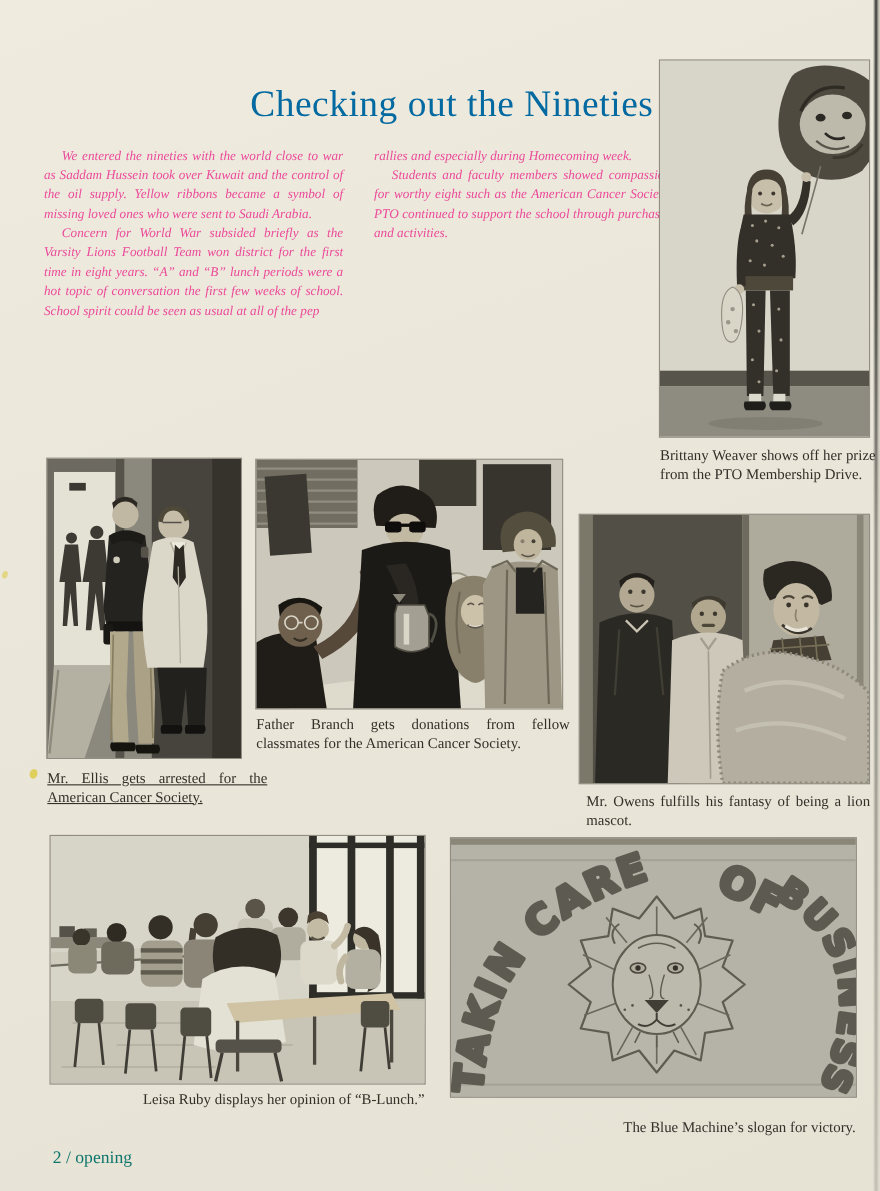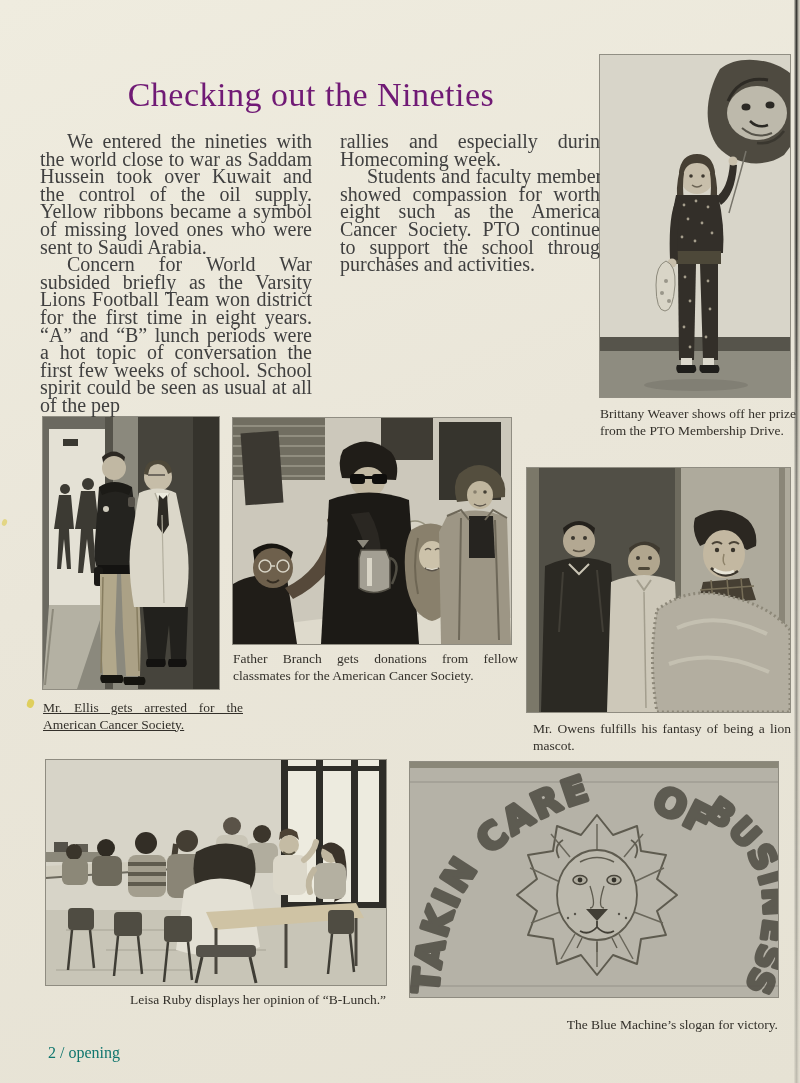--- a/index.html
+++ b/index.html
@@ -4,24 +4,24 @@
 <style>
   html,body{margin:0;padding:0;}
   body{
     width:800px;height:1083px;position:relative;overflow:hidden;
     background:linear-gradient(160deg,#efecdf 0%,#eae6d9 45%,#e6e2d4 100%);
     font-family:"Liberation Serif","DejaVu Serif",serif;
     color:#2e2c26;
   }
   .abs{position:absolute;}
   .page-title{
-    left:28px;top:76px;width:566px;text-align:center;
-    font-size:34px;letter-spacing:.5px;color:#701a75;font-weight:500;
+    left:28px;top:76px;width:566px;text-align:right;
+    font-size:34px;letter-spacing:.5px;color:#0369a1;font-weight:500;
   }
-  .col{width:272px;font-size:20px;line-height:17.6px;text-align:justify;color:#404040;}
+  .col{width:272px;font-size:12px;line-height:17.6px;text-align:justify;color:#ec4899;font-style:italic;}
   .col p{margin:0;}
   .col p.indent{text-indent:1.35em;}
   .photo{
     background:#c9c6b9;
     box-shadow:0 0 0 1px rgba(70,67,58,.55), inset 0 0 14px rgba(40,38,32,.18);
   }
   .photo svg{display:block;width:100%;height:100%;}
   .caption{font-size:13.5px;line-height:16.5px;color:#33302a;text-align:justify;}
   .caption.center{text-align:right;}
   .footer{left:48px;top:1044px;font-size:16px;color:#0f766e;}

